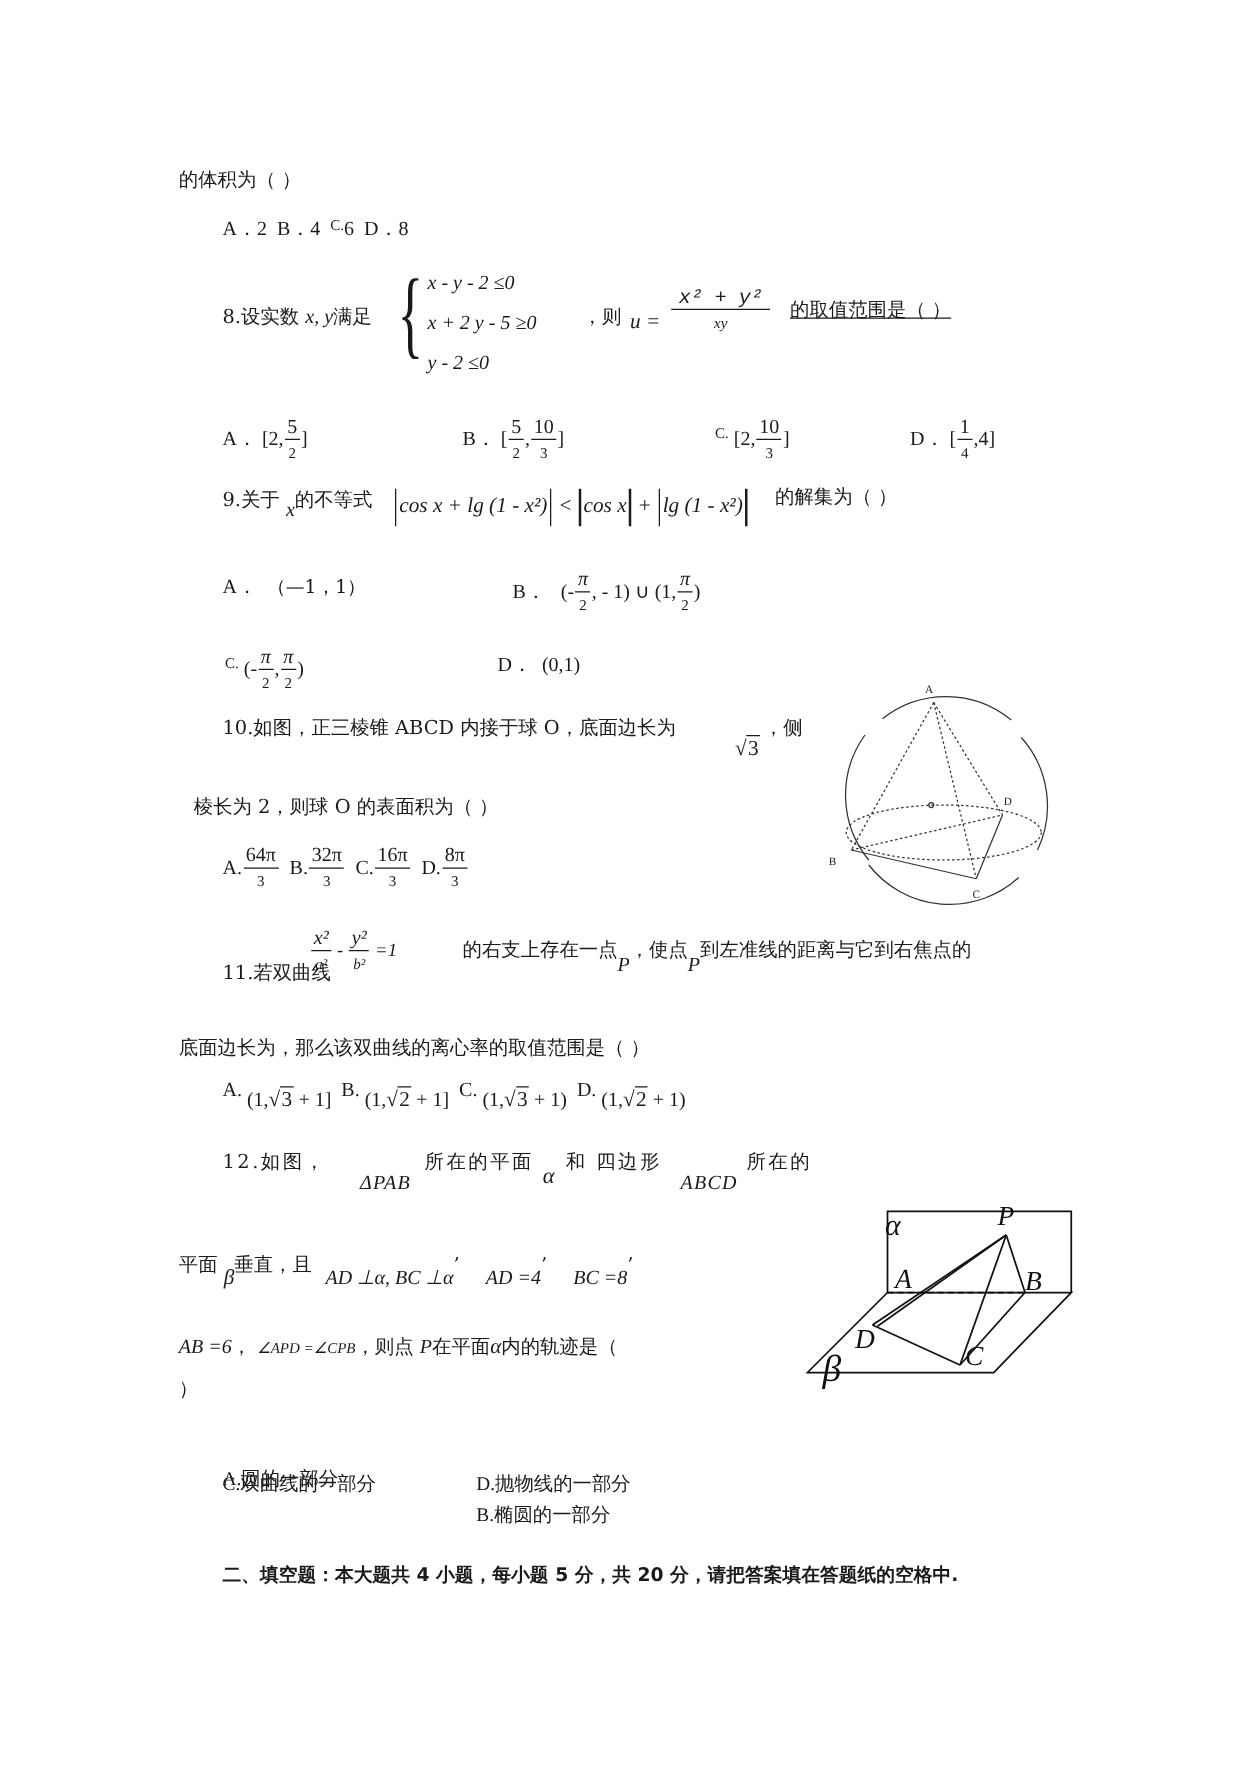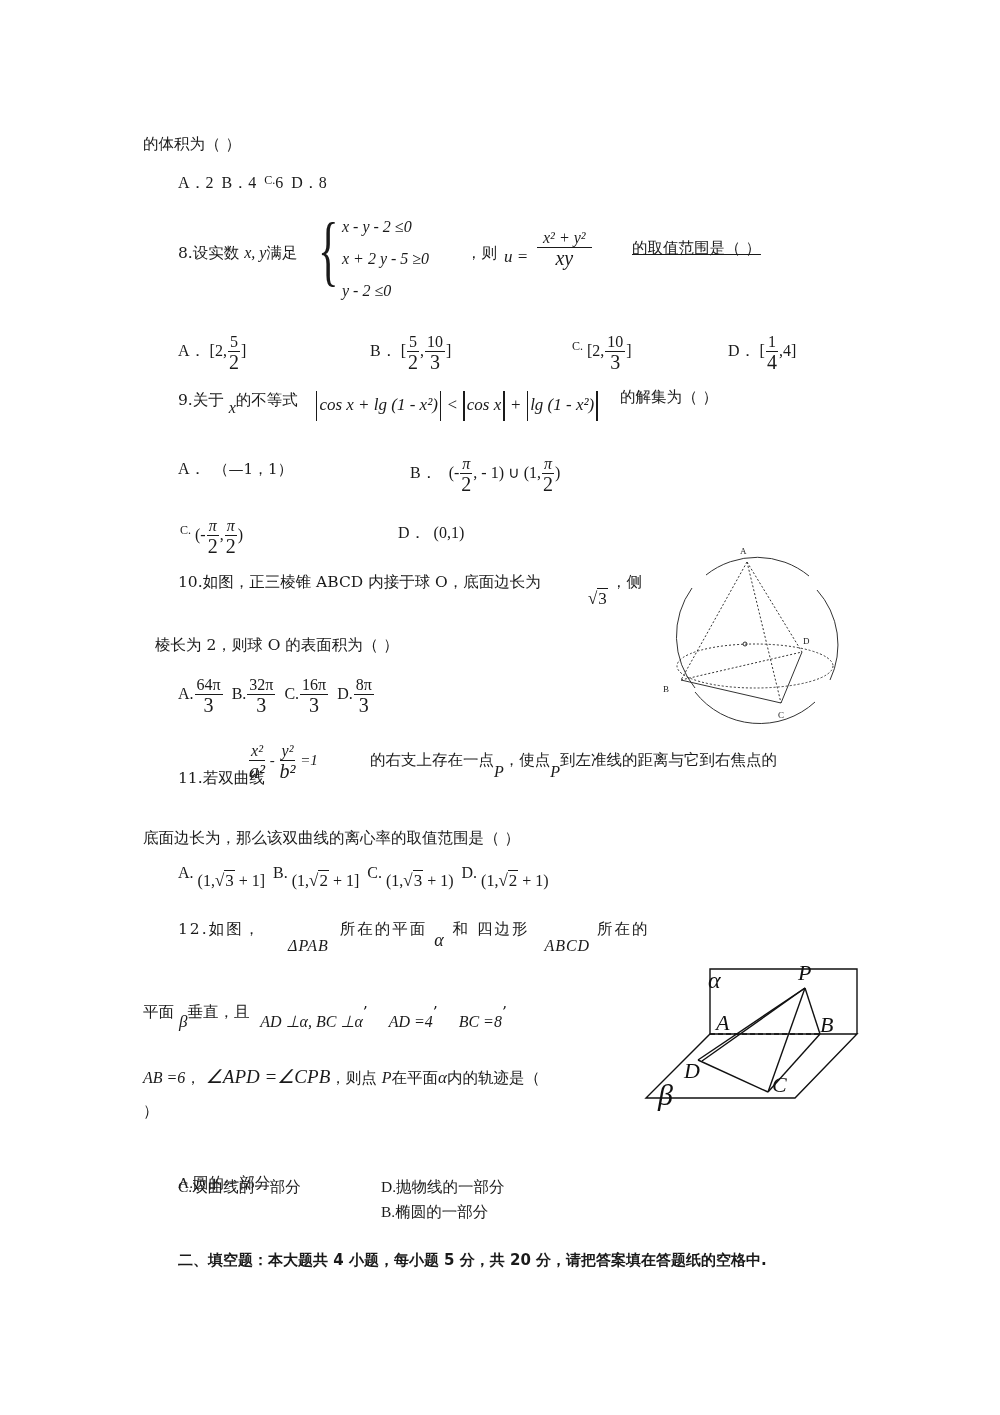--- a/index.html
+++ b/index.html
@@ -8,21 +8,21 @@
     font-family: "DejaVu Serif", "Liberation Serif", serif;
     color: #1a1a1a;
   }
   .abs { position: absolute; white-space: nowrap; }
   .txt { font-size: 15.5px; line-height: 20px; }
   .it { font-family: "Liberation Serif", serif; font-style: italic; }
   .rm { font-family: "Liberation Serif", serif; }
   .sm { font-size: 12px; }
   .frac { display: inline-flex; flex-direction: column; align-items: center; vertical-align: middle; font-family: "Liberation Serif", serif; margin: 0 1px; }
   .frac .num { padding: 0 2px; border-bottom: 1px solid #1a1a1a; line-height: 18px; font-size: 16px; }
-  .frac .den { line-height: 20px; font-size: 20px; }
+  .frac .den { line-height: 20px; font-size: 12px; }
   .brace { font-family: "Liberation Serif", serif; font-size: 78px; line-height: 78px; transform: scaleX(0.55); transform-origin: left center; }
   .bar { display: inline-block; width: 1.4px; height: 30px; background: #1a1a1a; vertical-align: middle; margin: 0 2px; }
   .sqrt { font-family: "Liberation Serif", serif; font-size: 17px; }
   .sqrt .rad { border-top: 1px solid #1a1a1a; padding: 0 1px; }
   .bold { font-weight: bold; font-family: "DejaVu Sans", "Liberation Sans", sans-serif; font-size: 15px; }
   svg { position: absolute; }
 </style>
 </head>
 <body>
 
@@ -41,21 +41,21 @@
 <div class="abs brace" style="left:318px;top:212px;">{</div>
 <div class="abs it" style="left:342px;top:211px;font-size:16px;line-height:32px;">
   <div>x -  y - 2 ≤0</div>
   <div>x + 2 y - 5 ≥0</div>
   <div>y - 2 ≤0</div>
 </div>
 <div class="abs txt" style="left:466px;top:243px;">，则</div>
 <div class="abs it" style="left:504px;top:247px;font-size:17px;">u =</div>
 <div class="abs" style="left:536px;top:229px;">
   <span class="frac it">
-      <span class="num" style="padding:0 6px;">x² + y²</span>
+      <span class="num" style="padding:0 6px;font-family:Liberation Mono, monospace;">x² + y²</span>
       <span class="den">xy</span>
     </span>
 </div>
 <div class="abs txt" style="left:632px;top:238px;text-decoration:underline;">的取值范围是（    ）</div>
 
 <div class="abs txt rm" style="left:178px;top:333px;font-size:16px;">
   <span>A．</span>
   <span>[2,</span><span class="frac">
       <span class="num">5</span>
       <span class="den">2</span>
@@ -209,21 +209,21 @@
 </div>
 <div class="abs txt" style="left:143px;top:1002px;">
   <span>平面</span>
   <span class="it" style="position:relative;top:10px;font-size:17px;">β</span><span>垂直，且</span>
   <span class="it" style="position:relative;top:10px;font-size:16px;margin-left:6px;">AD ⊥α, BC ⊥α</span>’
   <span class="it" style="position:relative;top:10px;font-size:16px;margin-left:16px;">AD =4</span>’
   <span class="it" style="position:relative;top:10px;font-size:16px;margin-left:16px;">BC =8</span>’
 </div>
 <div class="abs txt" style="left:143px;top:1067px;">
   <span class="it" style="font-size:16px;">AB =6</span>，
-  <span class="it" style="font-size:19px;">∠APD =∠CPB</span><span>，则点</span>
+  <span class="it" style="font-size:12px;">∠APD =∠CPB</span><span>，则点</span>
   <span class="it" style="font-size:16px;">P</span><span>在平面</span><span class="it" style="font-size:17px;">α</span><span>内的轨迹是（</span>
 </div>
 <div class="abs txt" style="left:143px;top:1101px;">）</div>
 
 <div class="abs txt" style="left:178px;top:1141px;margin-top:32px;"><span class="rm">A.</span><span>圆的一部分</span></div>
 <div class="abs txt" style="left:381px;top:1202px;"><span class="rm">B.</span><span>椭圆的一部分</span></div>
 <div class="abs txt" style="left:178px;top:1177px;"><span class="rm">C.</span><span>双曲线的一部分</span></div>
 <div class="abs txt" style="left:381px;top:1177px;"><span class="rm">D.</span><span>抛物线的一部分</span></div>
 
 <svg style="left:640px;top:960px;" width="230" height="160" viewBox="0 0 230 160">

